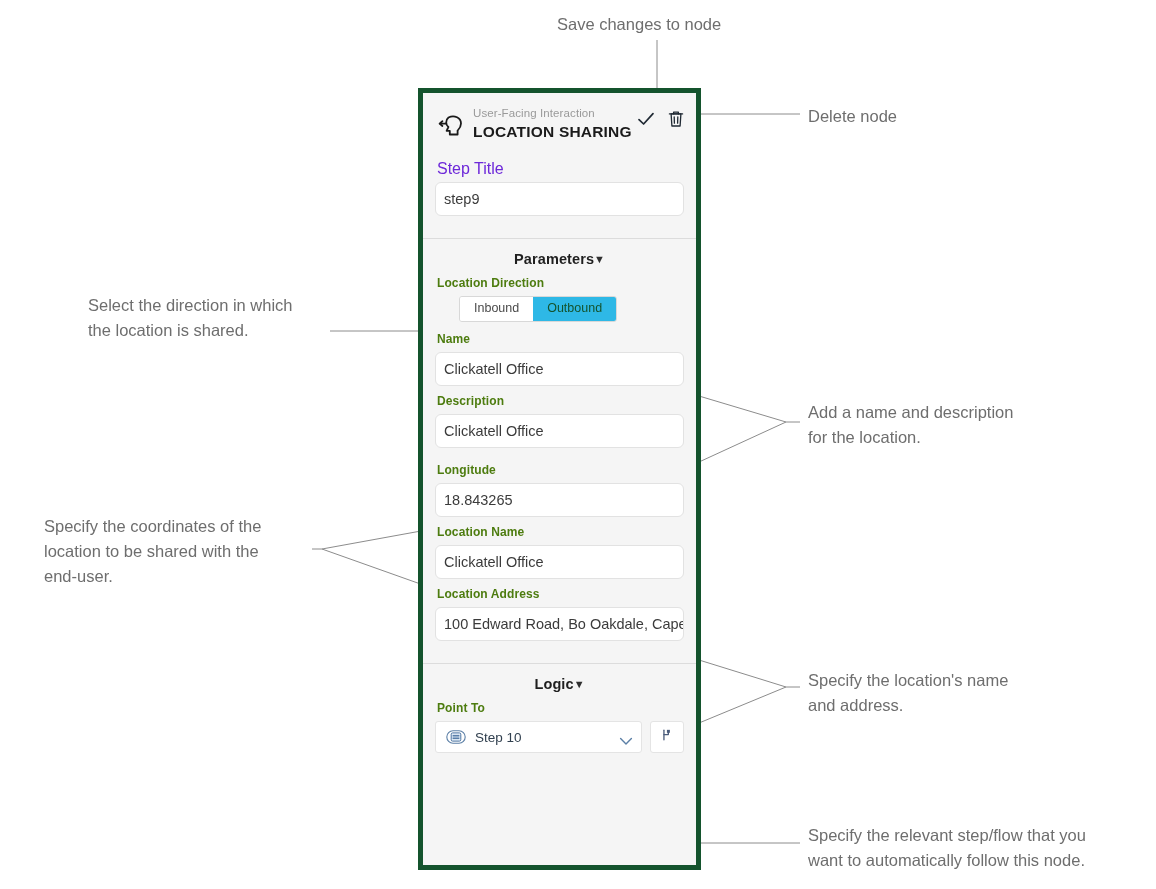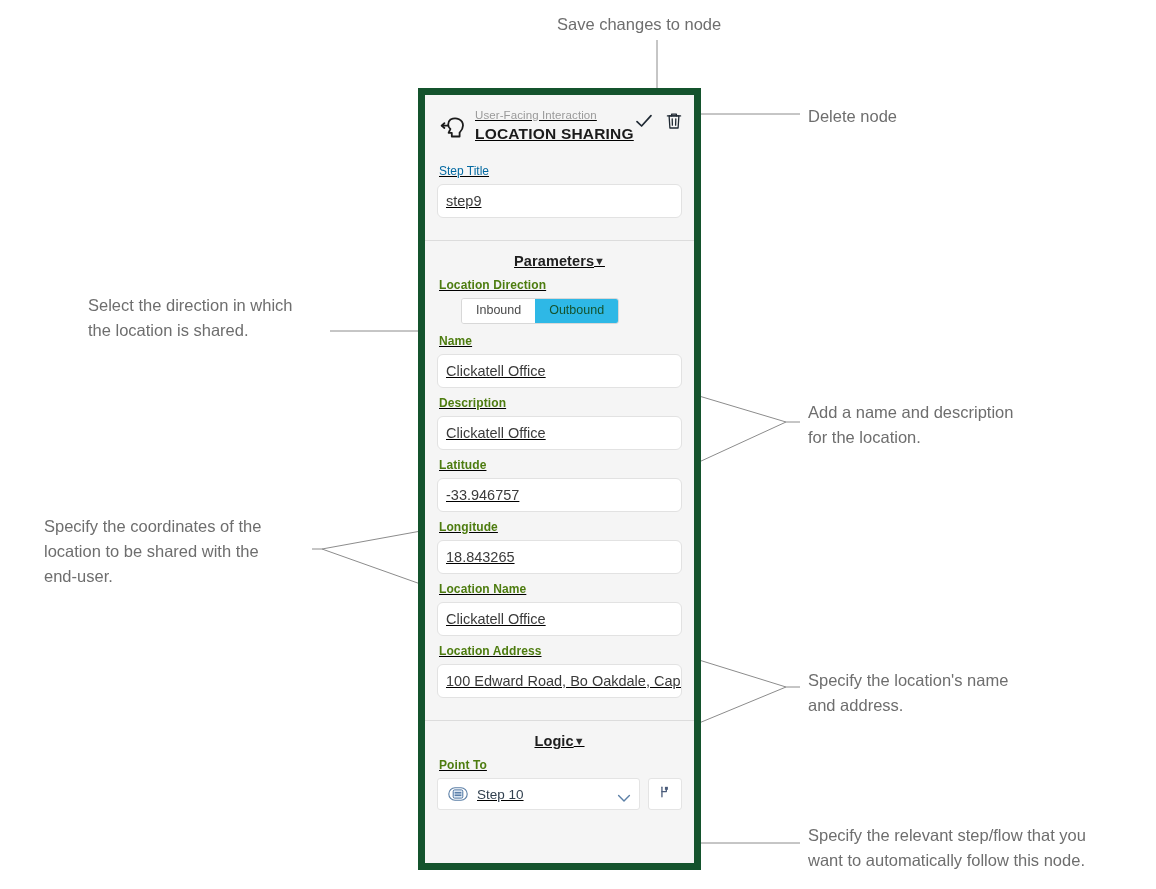--- a/index.html
+++ b/index.html
@@ -41,24 +41,23 @@
   }
 
   
   #node-panel {
     position: absolute;
     left: 418px;
     top: 88px;
     width: 283px;
     height: 782px;
     background: #f5f5f5;
-    border: 7px solid #14532d;
+    border: 5px solid #14532d;
     box-sizing: border-box;
     z-index: 5;
-    text-decoration: underline;
   }
 
   
   .node-header {
     padding: 14px 12px 0 12px;
     display: flex;
     align-items: flex-start;
     position: relative;
   }
   .head-icon {
@@ -97,22 +96,22 @@
   .icon-btn {
     width: 20px;
     height: 20px;
     display: block;
     cursor: pointer;
   }
 
   
   .field-block { padding: 0 12px; }
   .field-label {
-    color: #0369a1;
-    font-size: 12px;
+    color: #6d28d9;
+    font-size: 16px;
     line-height: 16px;
     margin: 0 0 5px 2px;
   }
   .field-label.grey {
     color: #4d7c0f;
     font-weight: bold;
     font-size: 12px;
     letter-spacing: 0.1px;
   }
   .text-input {
@@ -326,24 +325,20 @@
     <div class="text-input">Clickatell Office</div>
   </div>
   <div class="gap6"></div>
 
   <div class="field-block">
     <div class="field-label grey">Description</div>
     <div class="text-input">Clickatell Office</div>
   </div>
   <div class="gap6"></div>
 
-  <div class="field-block">
-    <div class="field-label grey">Latitude</div>
-    <div class="text-input">-33.946757</div>
-  </div>
   <div class="gap6"></div>
 
   <div class="field-block">
     <div class="field-label grey">Longitude</div>
     <div class="text-input">18.843265</div>
   </div>
   <div class="gap6"></div>
 
   <div class="field-block">
     <div class="field-label grey">Location Name</div>

